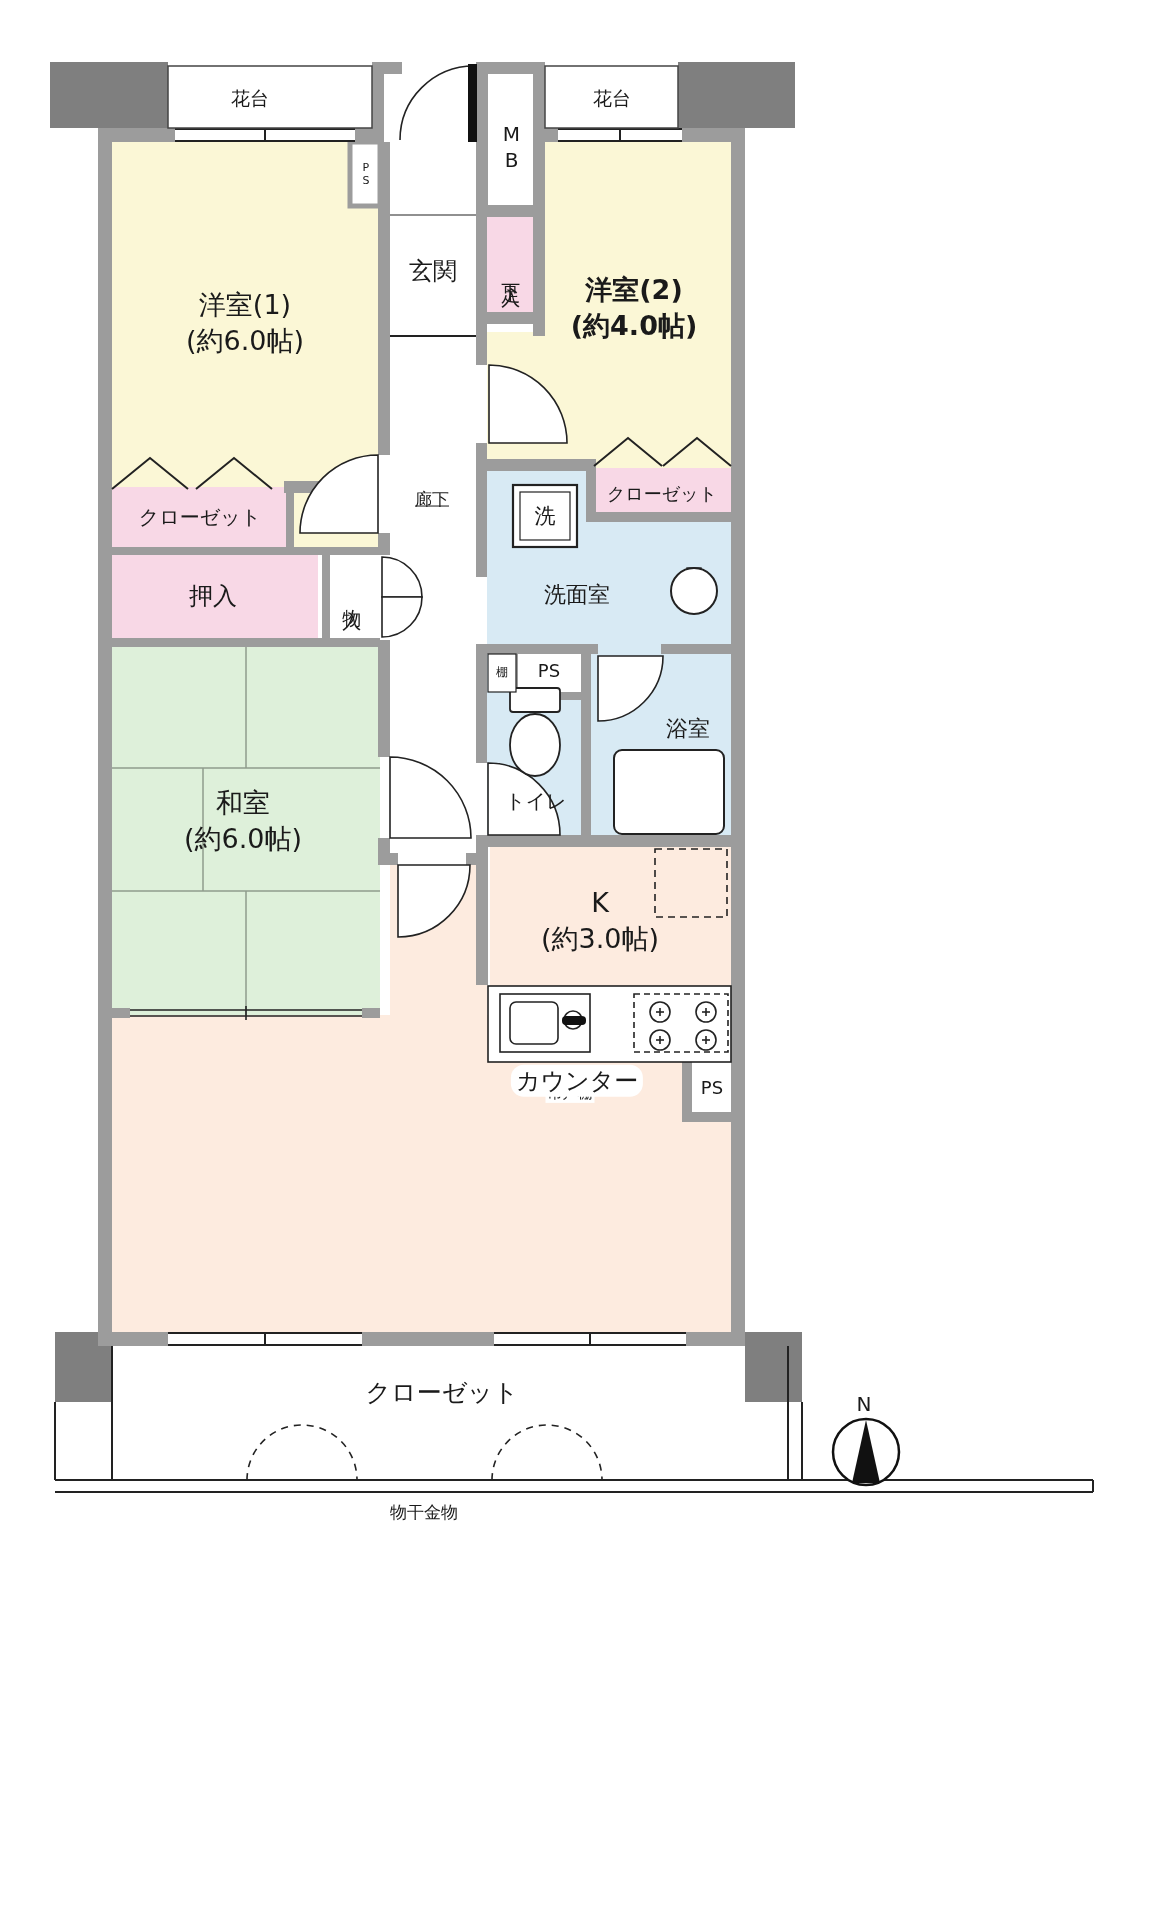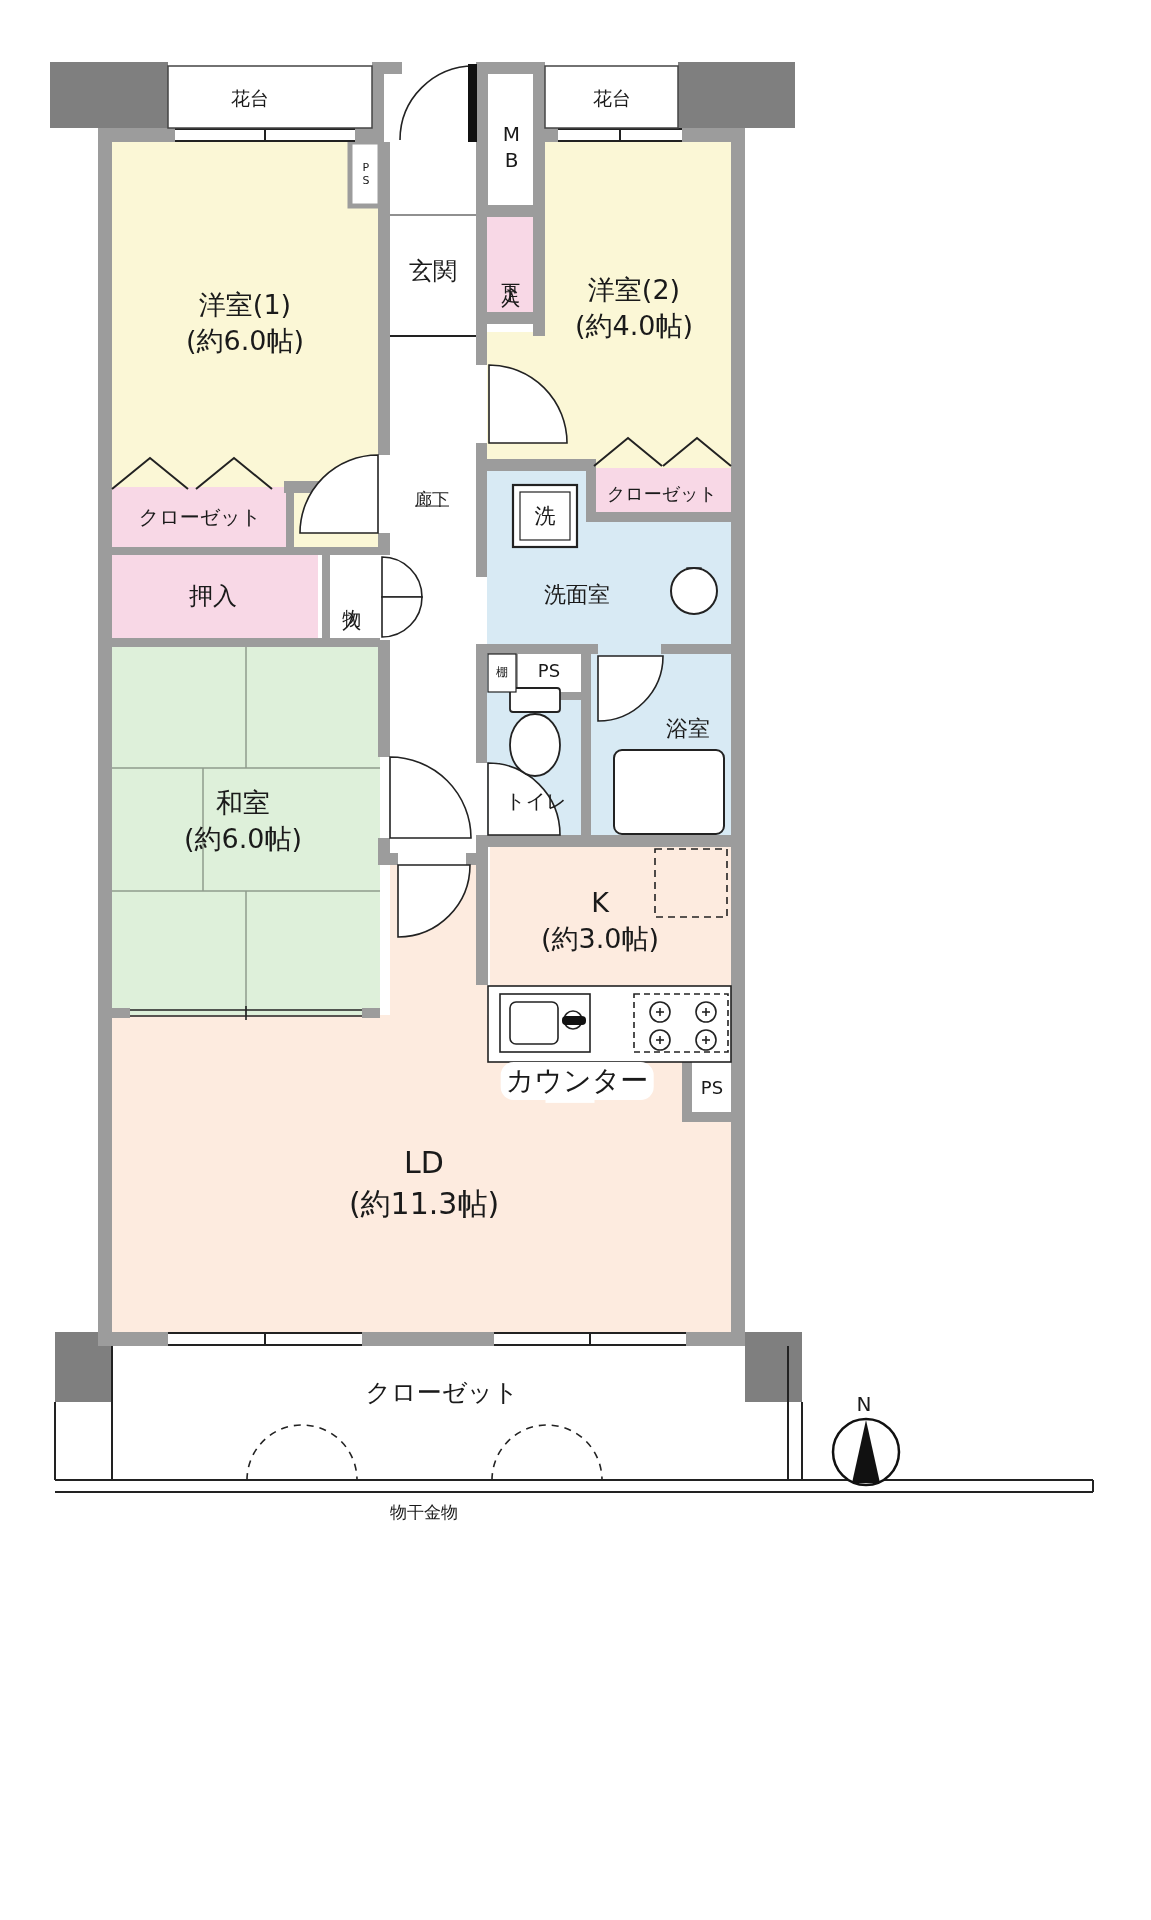--- a/index.html
+++ b/index.html
@@ -243,21 +243,21 @@
 <div class="lbl" style="left:612px;top:99px;font-size:19px;">花台</div>
 <div class="lbl vert" style="left:511px;top:148px;font-size:20px;">MB</div>
 <div class="lbl vert" style="left:365px;top:174px;font-size:11px;letter-spacing:0;">PS</div>
 <div class="lbl" style="left:433px;top:271px;font-size:24px;">玄関</div>
 <div class="lbl vert" style="left:511px;top:272px;font-size:19px;">下足入</div>
 
 <div class="lbl" style="left:245px;top:323px;font-size:27px;">
   <div>洋室(1)</div>
       <div>(約6.0帖)</div>
 </div>
-<div class="lbl" style="left:634px;top:308px;font-size:27px;">
+<div class="lbl" style="left:634px;top:308px;font-size:27px;font-weight:bold;">
   <div>洋室(2)</div>
       <div>(約4.0帖)</div>
 </div>
 
 <div class="lbl" style="left:432px;top:499px;font-size:17px;text-decoration:underline;">廊下</div>
 <div class="lbl" style="left:200px;top:517px;font-size:20px;">クローゼット</div>
 <div class="lbl" style="left:662px;top:494px;font-size:18px;">クローゼット</div>
 <div class="lbl" style="left:213px;top:596px;font-size:24px;">押入</div>
 <div class="lbl vert" style="left:352px;top:596px;font-size:19px;">物入</div>
 <div class="lbl" style="left:545px;top:516px;font-size:21px;">洗</div>
@@ -270,25 +270,21 @@
 <div class="lbl" style="left:243px;top:821px;font-size:27px;">
   <div>和室</div>
       <div>(約6.0帖)</div>
 </div>
 <div class="lbl" style="left:600px;top:921px;font-size:27px;">
   <div>K</div>
       <div>(約3.0帖)</div>
 </div>
 
 <div class="lbl bg" style="left:570px;top:1045px;font-size:15px;padding:0 2px;margin-top:48px;">吊戸棚</div>
-<div class="lbl bg" style="left:577px;top:1081px;font-size:28px;border-radius:13px;">カウンター</div>
+<div class="lbl bg" style="left:577px;top:1081px;font-size:24px;border-radius:13px;">カウンター</div>
 <div class="lbl" style="left:712px;top:1088px;font-size:18px;">PS</div>
 
-<div class="lbl" style="left:424px;top:1183px;font-size:30px;">
-  <div>LD</div>
-      <div>(約11.3帖)</div>
-</div>
 
 <div class="lbl" style="left:442px;top:1393px;font-size:25px;">クローゼット</div>
 <div class="lbl bg" style="left:424px;top:1476px;font-size:17px;margin-top:36px;">物干金物</div>
 <div class="lbl" style="left:864px;top:1404px;font-size:20px;">N</div>
 
 </div>
 
 </body></html>

